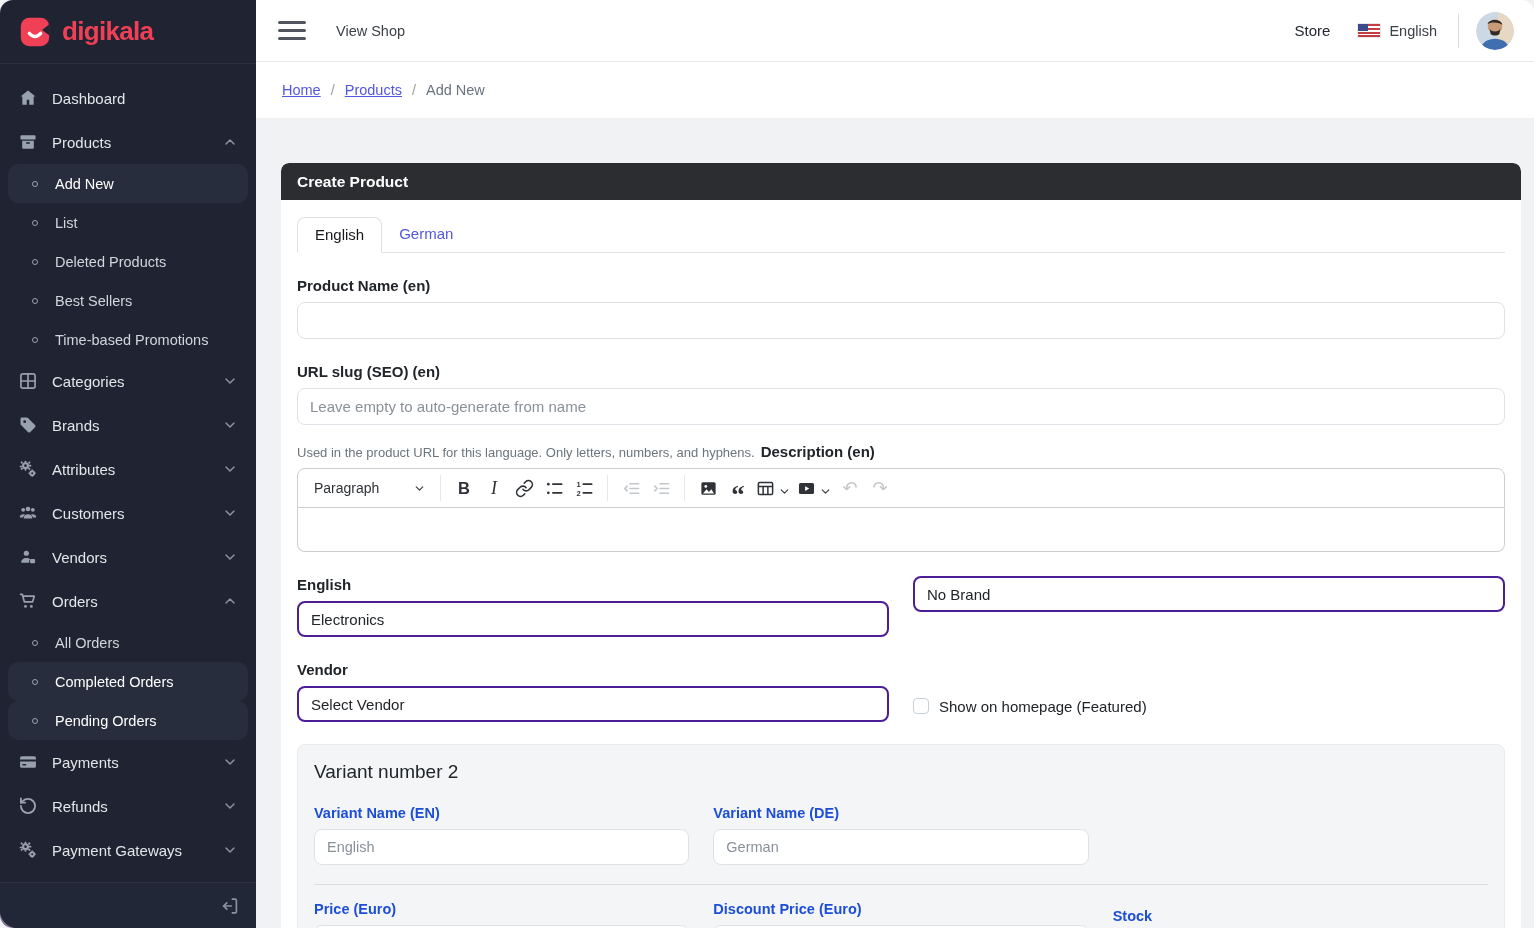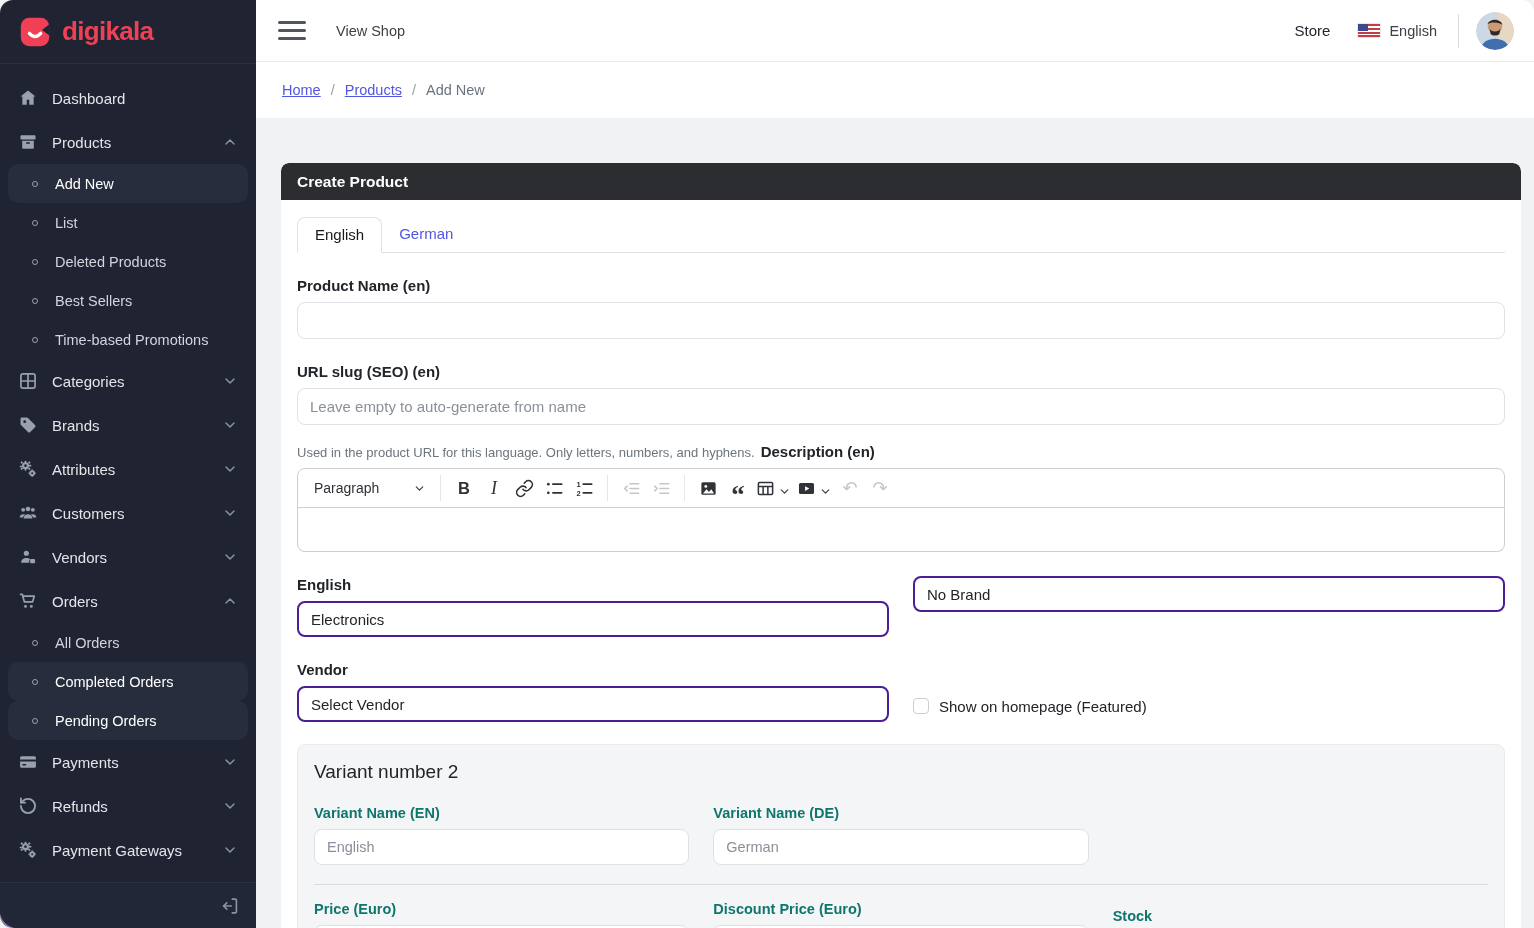--- a/index.html
+++ b/index.html
@@ -106,21 +106,21 @@
                 background:#fff; cursor:pointer; }
   .featured-col { display:flex; align-items:center; gap:10px; margin-top:27px; height:36px; }
   .checkbox { width:16px; height:16px; border:1px solid #c9cfd6; border-radius:4px; background:#fff;
               cursor:pointer; flex-shrink:0; }
   .featured-label { font-size:15px; color:#212529; }
 
   .variant-panel { margin-top:20px; background:#f4f5f7; border:1px solid #e9ebee;
                    border-radius:8px; padding:16px; }
   .variant-title { font-size:19px; color:#212529; font-weight:500; }
   .variant-grid { display:grid; grid-template-columns:1fr 1fr 1fr; column-gap:24px; margin-top:22px; }
-  .vlabel { font-weight:bold; font-size:14.5px; color:#0f766e; margin-bottom:8px; display:block; }
+  .vlabel { font-weight:bold; font-size:14.5px; color:#1d4ed8; margin-bottom:8px; display:block; }
   .vinput { width:100%; height:36px; border:1px solid #dee2e6; border-radius:8px; padding:0 12px;
             font-size:14.5px; background:#fff; color:#212529; font-family:inherit; outline:none; display:block; }
   .vinput::placeholder { color:#8a9099; }
   .v-divider { grid-column:1 / -1; border-top:1px solid #d9dce0; margin:19px 0 16px; }
   .stock-cell { padding-top:7px; }
 </style>
 </head>
 <body>
 
 <svg width="0" height="0" style="position:absolute" aria-hidden="true">

